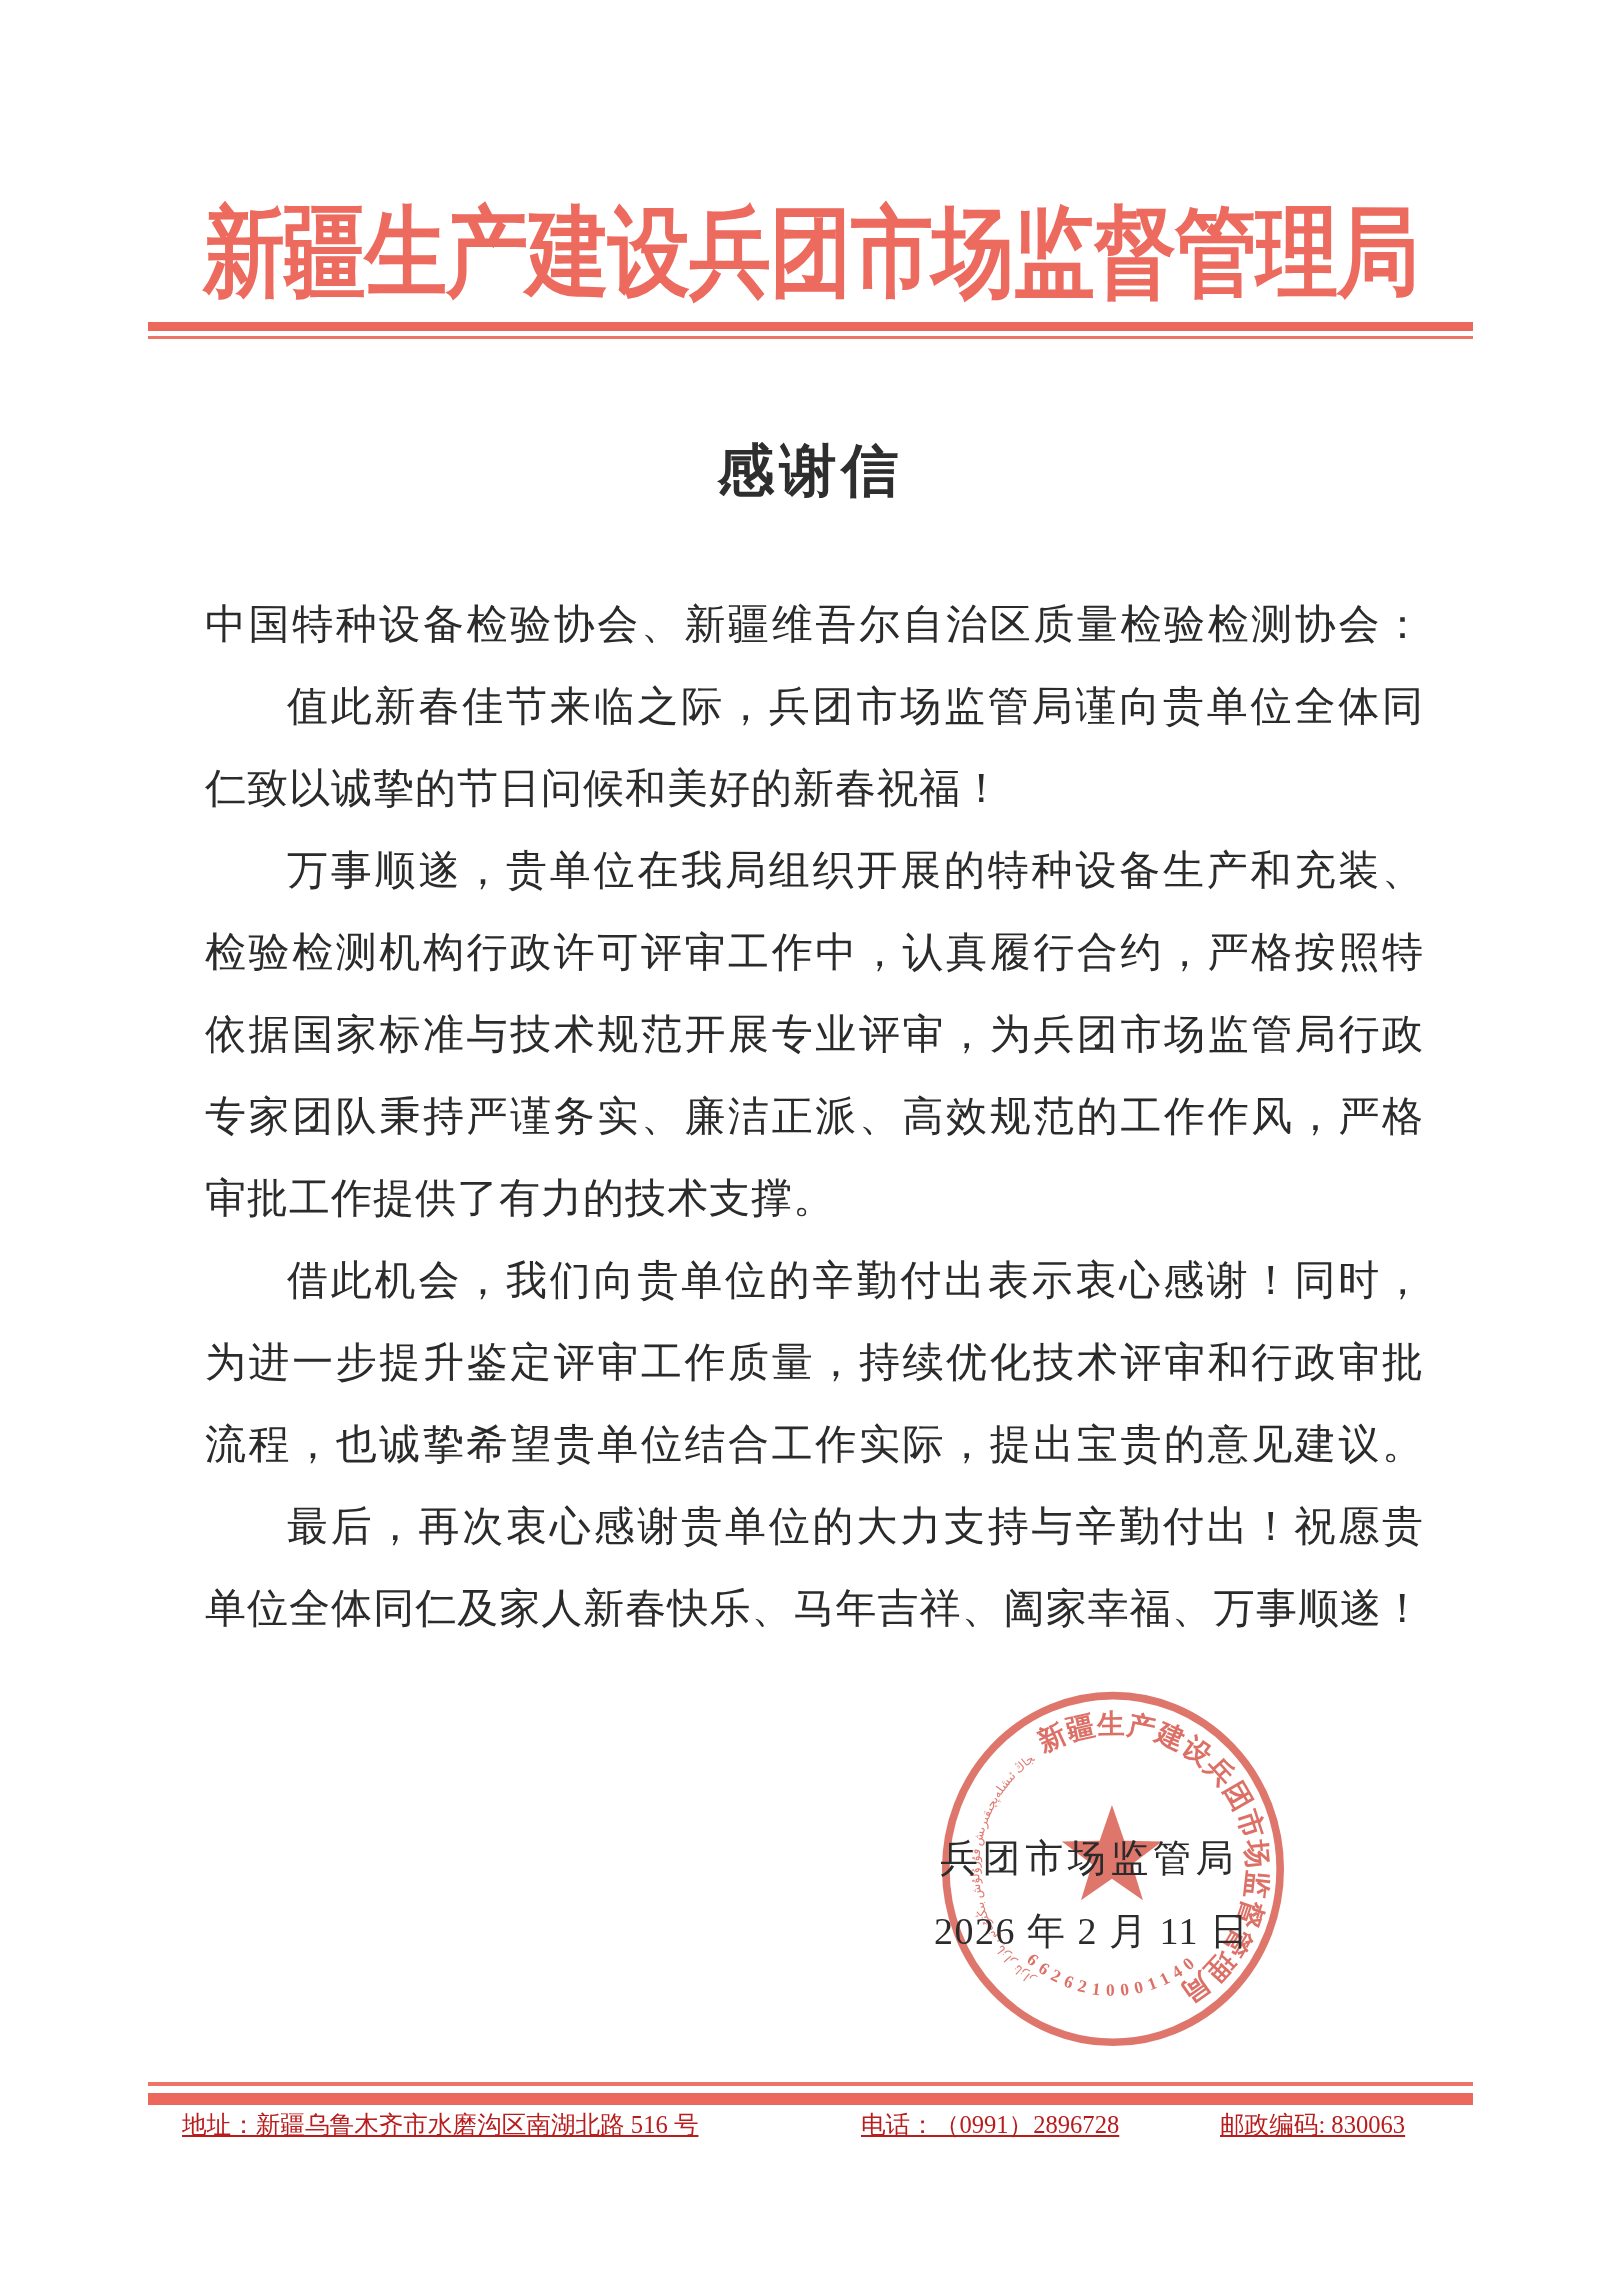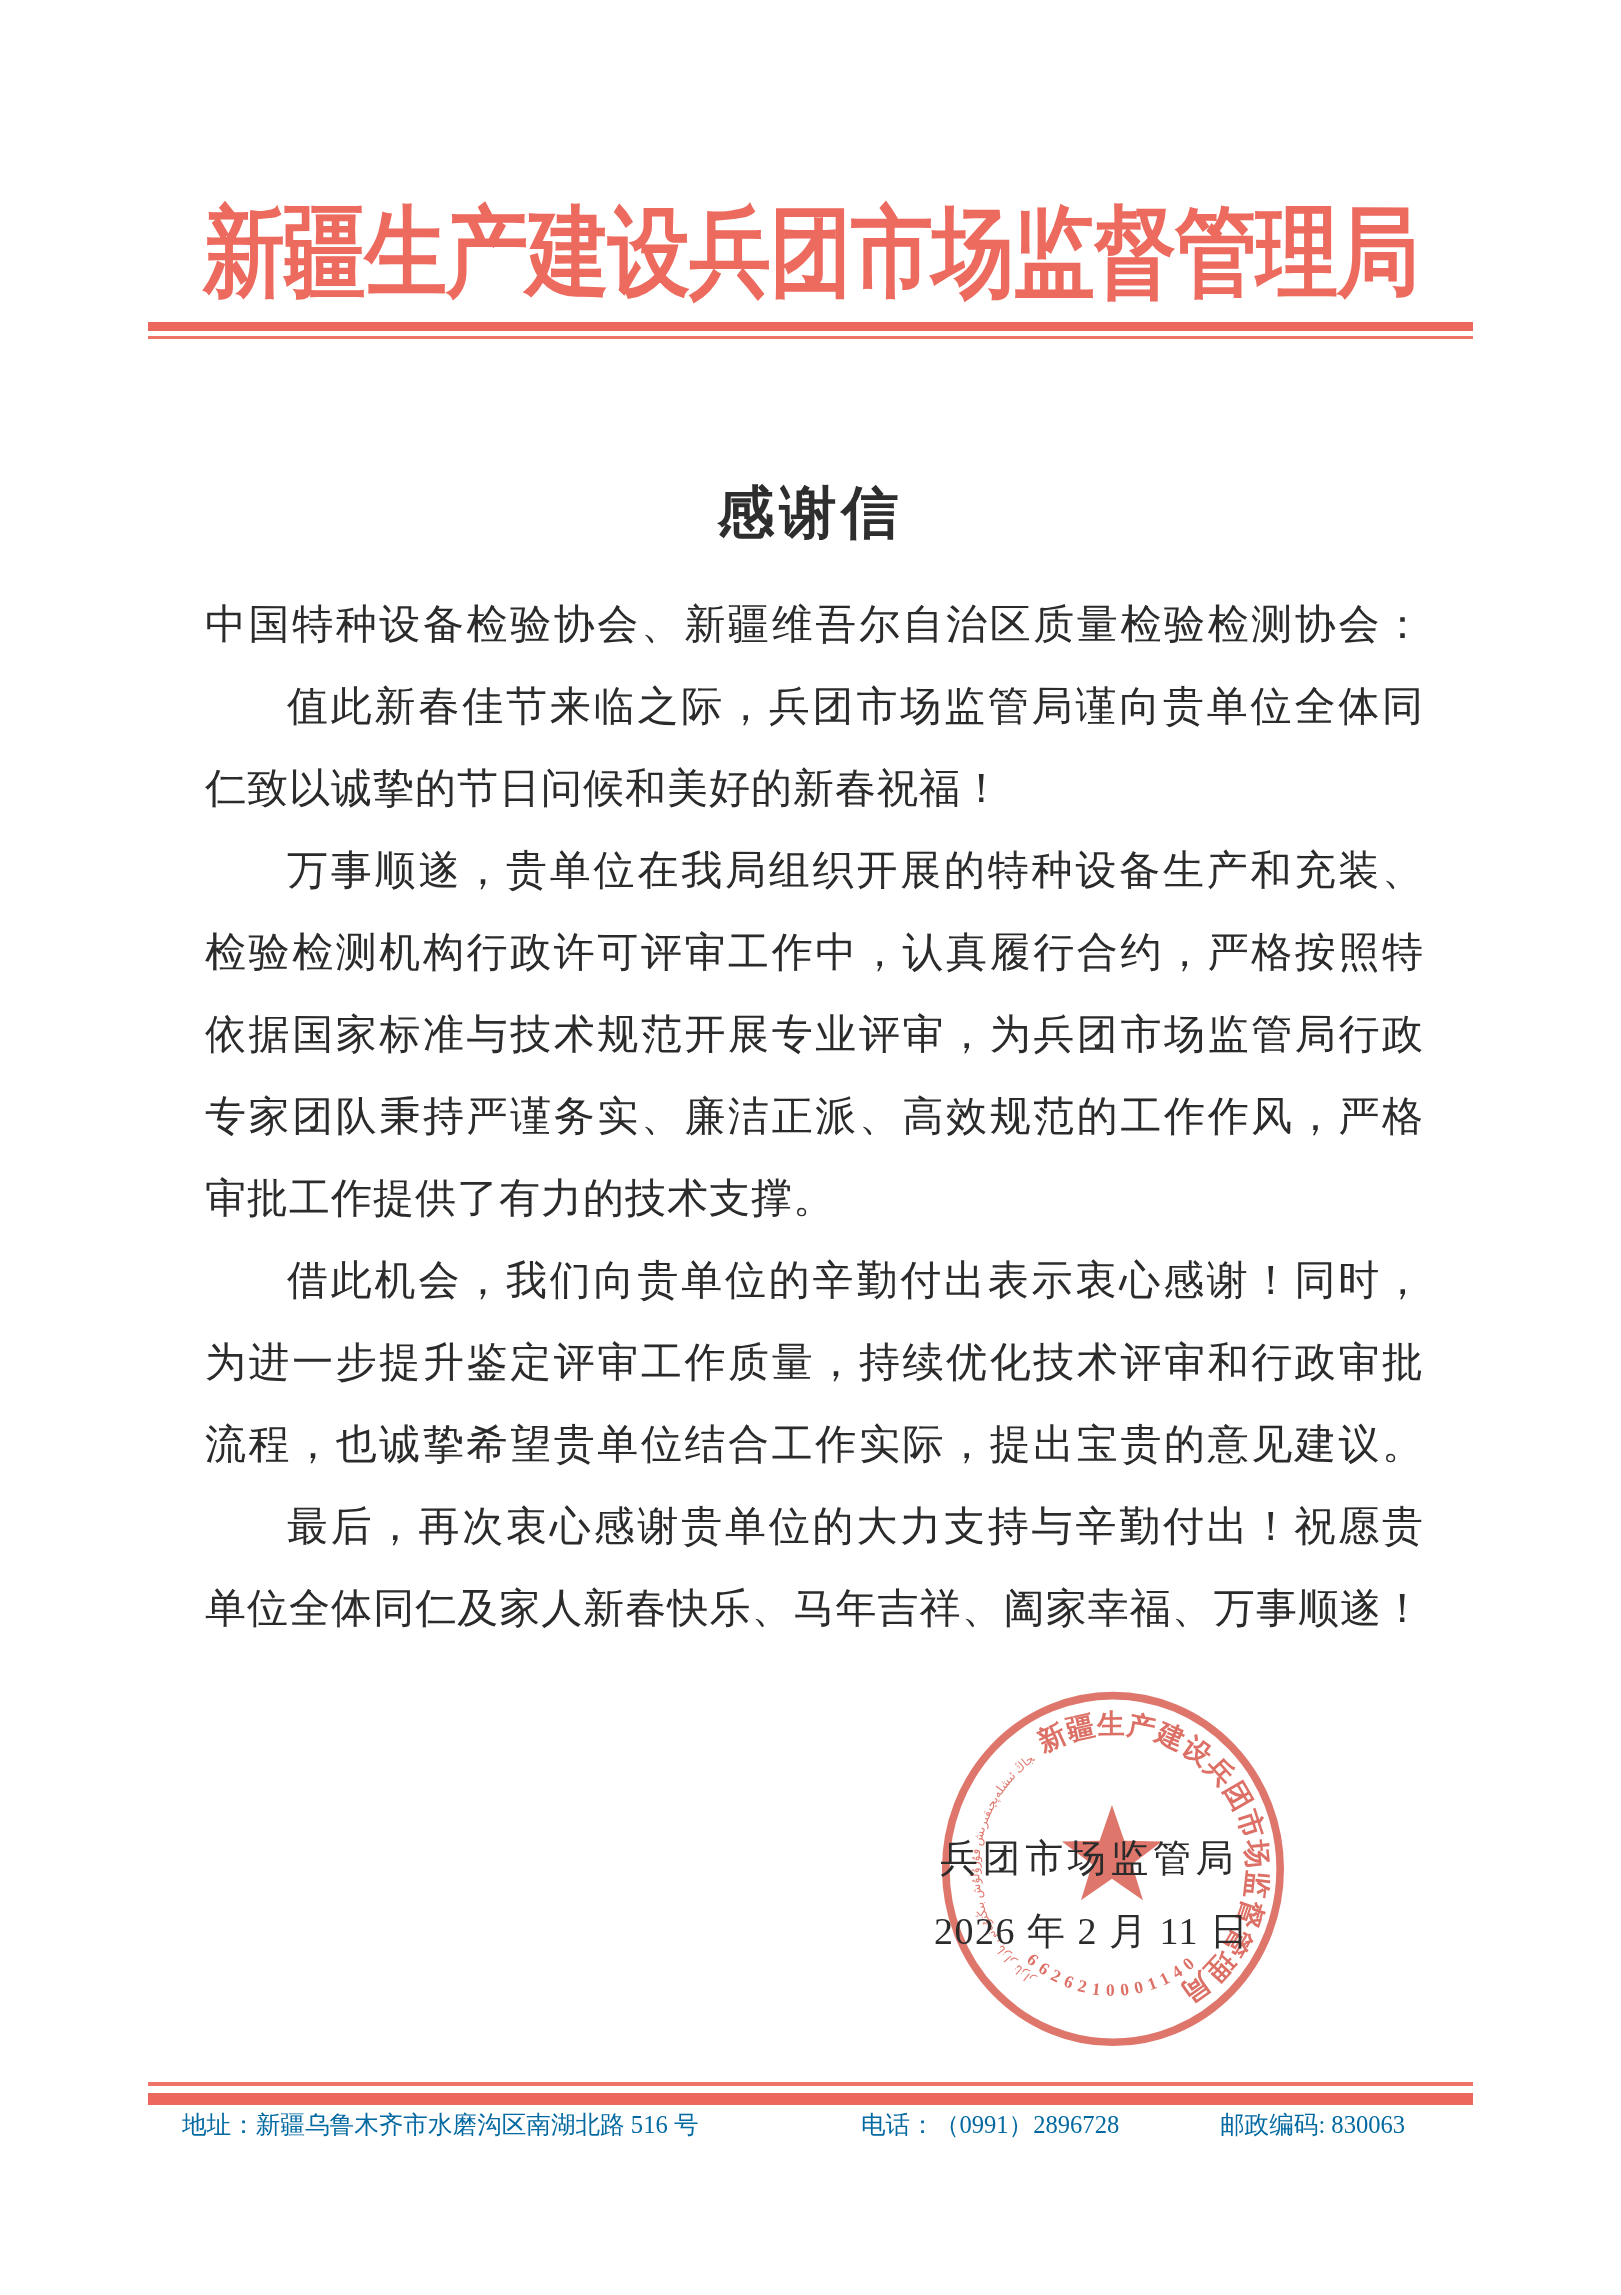--- a/index.html
+++ b/index.html
@@ -25,21 +25,20 @@
   .rule-header-thin{top:336px;height:3.1px;background:#ef7468;}
   .rule-footer-thin{top:2082px;height:3.6px;background:#ef7468;}
   .rule-footer-thick{top:2093px;height:11.8px;}
   
   .letter-title{
     position:absolute;left:0;top:440px;width:100%;
     text-align:center;
     font-size:57px;line-height:61px;font-weight:bold;
     letter-spacing:5.1px;
     color:#2e2e2e;
-    margin-top:42px;
   }
   
   .body-block{
     position:absolute;left:205px;top:586px;width:1219px;
     color:#2b2b2b;
     font-family:Liberation Mono, monospace;
   }
   .line{
     height:82px;line-height:82px;
     font-size:41px;letter-spacing:1px;
@@ -62,21 +61,21 @@
   
   .seal{position:absolute;left:937px;top:1689px;width:353px;height:363px;}
   .seal text{font-family:"Liberation Serif","DejaVu Serif",serif;}
   .seal .ring-cn{font-size:54px;font-weight:bold;letter-spacing:2px;}
   .seal .ring-uy{font-size:24px;}
   .seal .ring-num{font-size:34px;letter-spacing:12px;font-weight:bold;}
   
   .footer-item{
     position:absolute;top:2110px;
     font-size:24.6px;line-height:29px;
-    color:#0369a1;white-space:nowrap;
+    color:#b91c1c;white-space:nowrap;text-decoration:underline;
   }
   .footer-address{left:182px;}
   .footer-phone{left:861px;}
   .footer-postal{left:1220px;}
 </style>
 </head>
 <body>
 
 <div id="page">
 

